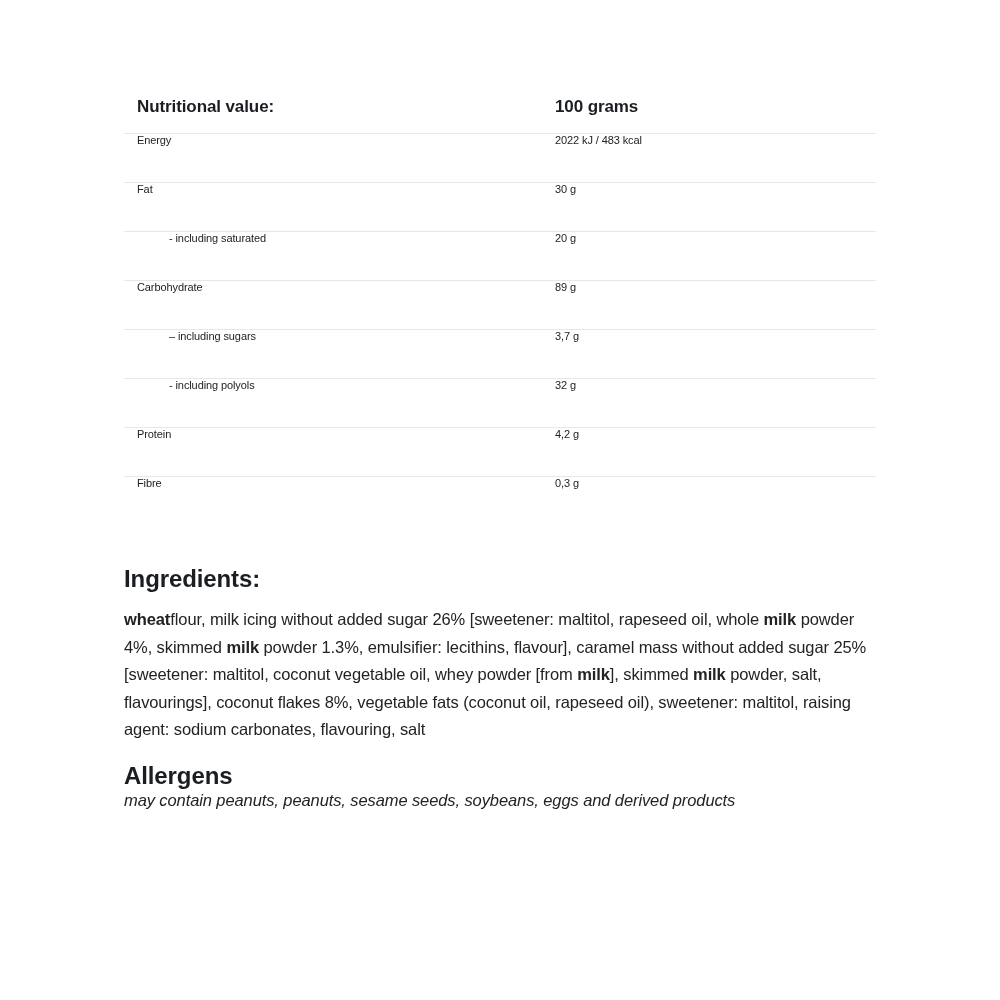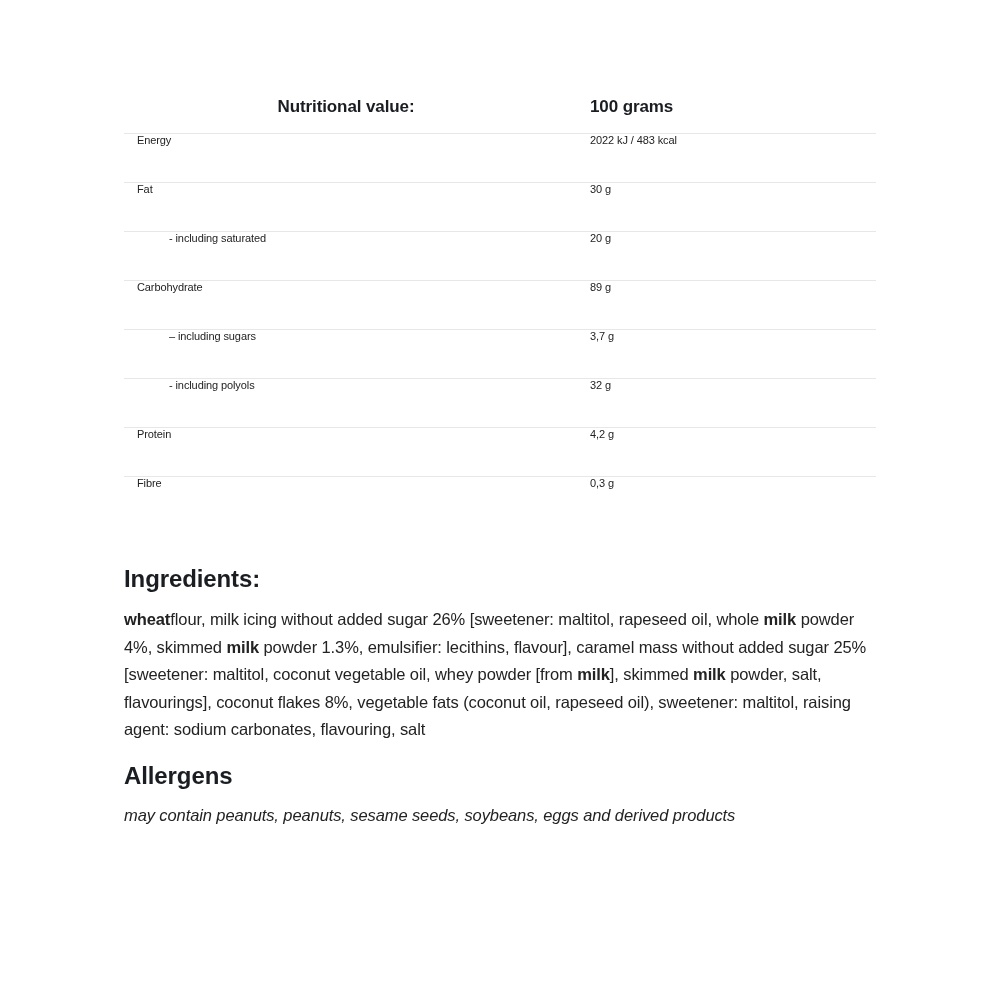--- a/index.html
+++ b/index.html
@@ -38,42 +38,41 @@
     padding-top: 3px;
     box-sizing: border-box;
   }
   .t-row.last { border-bottom: none; }
   .t-label {
     width: 431px;
     flex: 0 0 431px;
     padding-left: 13px;
     box-sizing: border-box;
   }
-  .t-row.header .t-label { padding-left: 13px; text-align: center; }
+  .t-row.header .t-label { padding-left: 13px; }
   .t-label.indent { padding-left: 45px; }
-  .t-value { flex: 1; margin-left: 35px; }
+  .t-value { flex: 1; }
   
   .section-heading {
     font-weight: bold;
     font-size: 24px;
     color: #1a1d21;
     line-height: 24px;
     margin: 0;
   }
   .ingredients-heading { margin-top: 42px; }
   .ingredients-text {
     margin-top: 15px;
     font-size: 16.5px;
     line-height: 27.5px;
     color: #232323;
   }
   .seg-bold { font-weight: bold; }
   .allergens-heading { margin-top: 20px; }
   .allergens-text {
-    margin-top: 15px;
     font-size: 16.5px;
     font-style: italic;
     line-height: 24px;
     color: #232323;
   }
 </style>
 </head>
 <body>
 
 <div class="content">

